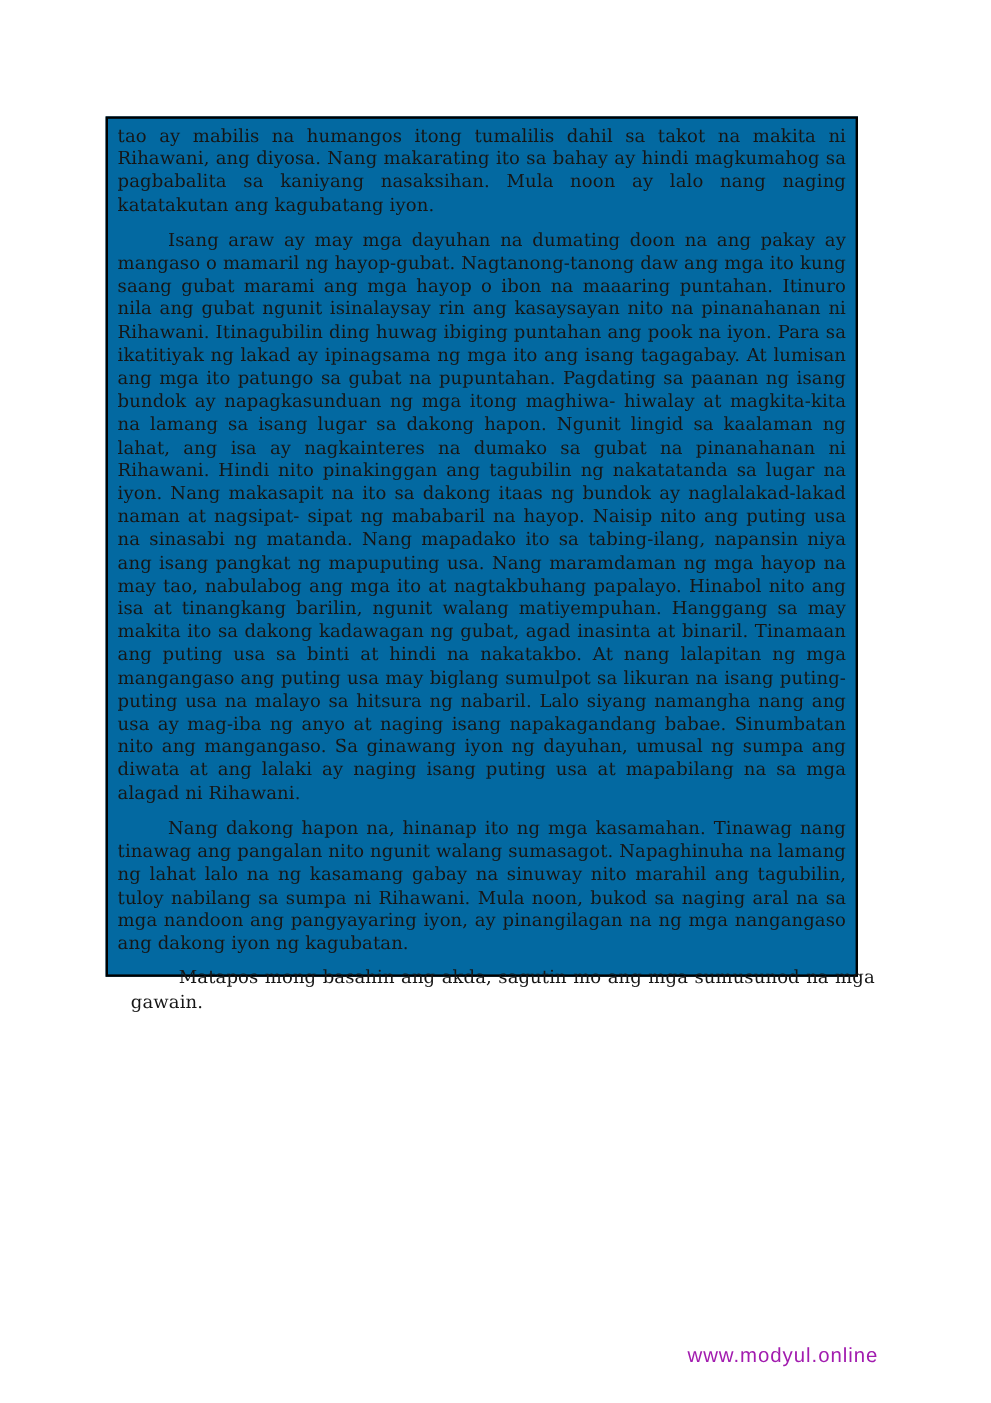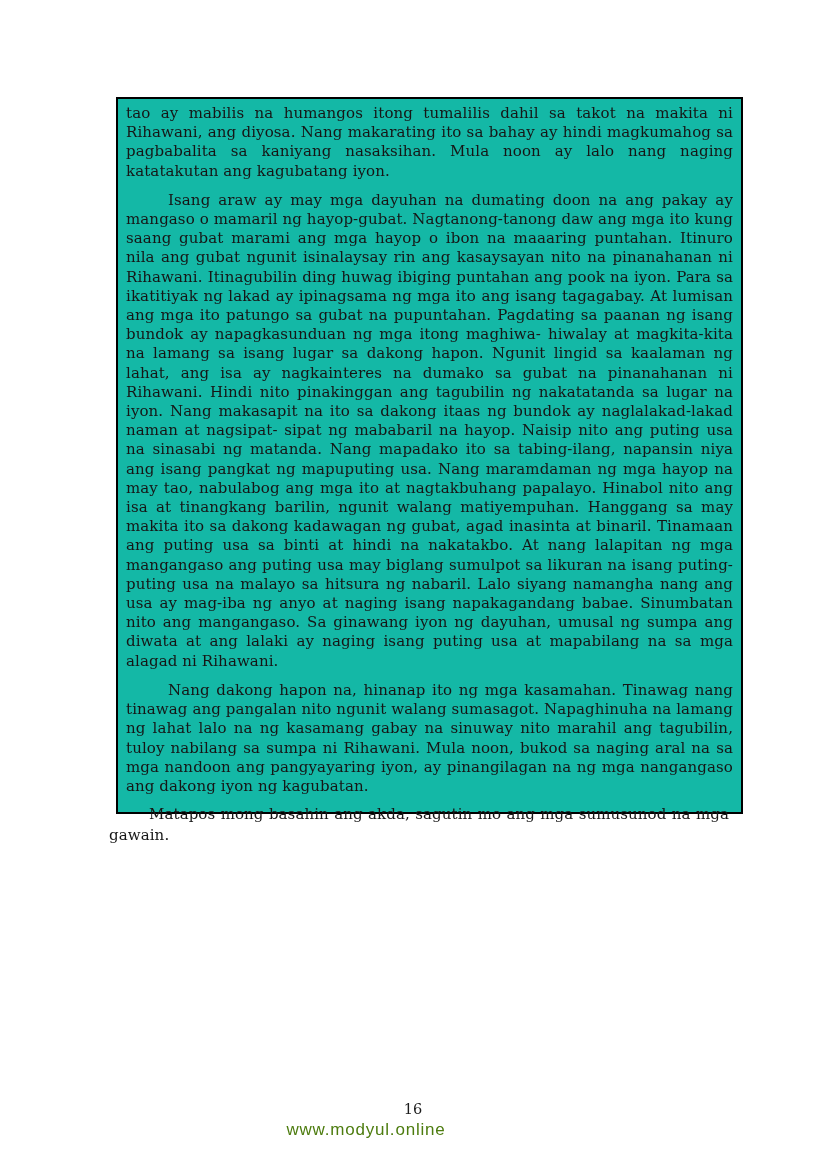--- a/index.html
+++ b/index.html
@@ -14,28 +14,28 @@
     overflow: hidden;
     font-family: "DejaVu Serif", serif;
     color: #161616;
   }
   .page {
     position: absolute;
     inset: 0;
   }
   .reading-box {
     position: absolute;
-    left: 116px;
+    left: 88px;
     top: 97px;
     width: 627px;
     min-height: 684px;
     box-sizing: border-box;
     border: 2px solid #000000;
     padding: 5px 8px 6px 8px;
-    background: #14b8a6;
+    background: #0369a1;
   }
   .para {
     margin: 0 0 10px 0;
     font-size: 15px;
     line-height: 19.2px;
     text-align: justify;
     letter-spacing: 0.1px;
   }
   .para.indent {
     text-indent: 42px;
@@ -75,23 +75,23 @@
     text-align: center;
     font-size: 14.5px;
     color: #1c1c1c;
     font-family: "DejaVu Serif", serif;
   }
   .watermark {
     position: absolute;
     left: 0;
     top: 25px;
     width: 732px;
-    text-align: center;
+    text-align: right;
     font-size: 17px;
-    color: #4d7c0f;
+    color: #a21caf;
     font-family: "Liberation Sans", sans-serif;
     letter-spacing: 0.8px;
   }
   .module-label {
     position: absolute;
     right: 36px;
     top: 3px;
     font-size: 17px;
     font-weight: 700;
     color: #111111;
@@ -106,17 +106,16 @@
 
   <div class="reading-box">
     <p class="para">tao ay mabilis na humangos itong tumalilis dahil sa takot na makita ni Rihawani, ang diyosa. Nang makarating ito sa bahay ay hindi magkumahog sa pagbabalita sa kaniyang nasaksihan. Mula noon ay lalo nang naging katatakutan ang kagubatang iyon.</p>
     <p class="para indent">Isang araw ay may mga dayuhan na dumating doon na ang pakay ay mangaso o mamaril ng hayop-gubat. Nagtanong-tanong daw ang mga ito kung saang gubat marami ang mga hayop o ibon na maaaring puntahan. Itinuro nila ang gubat ngunit isinalaysay rin ang kasaysayan nito na pinanahanan ni Rihawani. Itinagubilin ding huwag ibiging puntahan ang pook na iyon. Para sa ikatitiyak ng lakad ay ipinagsama ng mga ito ang isang tagagabay. At lumisan ang mga ito patungo sa gubat na pupuntahan. Pagdating sa paanan ng isang bundok ay napagkasunduan ng mga itong maghiwa- hiwalay at magkita-kita na lamang sa isang lugar sa dakong hapon. Ngunit lingid sa kaalaman ng lahat, ang isa ay nagkainteres na dumako sa gubat na pinanahanan ni Rihawani. Hindi nito pinakinggan ang tagubilin ng nakatatanda sa lugar na iyon. Nang makasapit na ito sa dakong itaas ng bundok ay naglalakad-lakad naman at nagsipat- sipat ng mababaril na hayop. Naisip nito ang puting usa na sinasabi ng matanda. Nang mapadako ito sa tabing-ilang, napansin niya ang isang pangkat ng mapuputing usa. Nang maramdaman ng mga hayop na may tao, nabulabog ang mga ito at nagtakbuhang papalayo. Hinabol nito ang isa at tinangkang barilin, ngunit walang matiyempuhan. Hanggang sa may makita ito sa dakong kadawagan ng gubat, agad inasinta at binaril. Tinamaan ang puting usa sa binti at hindi na nakatakbo. At nang lalapitan ng mga mangangaso ang puting usa may biglang sumulpot sa likuran na isang puting-puting usa na malayo sa hitsura ng nabaril. Lalo siyang namangha nang ang usa ay mag-iba ng anyo at naging isang napakagandang babae. Sinumbatan nito ang mangangaso. Sa ginawang iyon ng dayuhan, umusal ng sumpa ang diwata at ang lalaki ay naging isang puting usa at mapabilang na sa mga alagad ni Rihawani.</p>
     <p class="para indent">Nang dakong hapon na, hinanap ito ng mga kasamahan. Tinawag nang tinawag ang pangalan nito ngunit walang sumasagot. Napaghinuha na lamang ng lahat lalo na ng kasamang gabay na sinuway nito marahil ang tagubilin, tuloy nabilang sa sumpa ni Rihawani. Mula noon, bukod sa naging aral na sa mga nandoon ang pangyayaring iyon, ay pinangilagan na ng mga nangangaso ang dakong iyon ng kagubatan.</p>
   </div>
 
   <p class="instruction">Matapos mong basahin ang akda, sagutin mo ang mga sumusunod na mga gawain.</p>
 
   <div class="footer">
-    <div class="page-number">16</div>
     <div class="watermark">www.modyul.online</div>
   </div>
 
 </div>
 
 </body></html>

